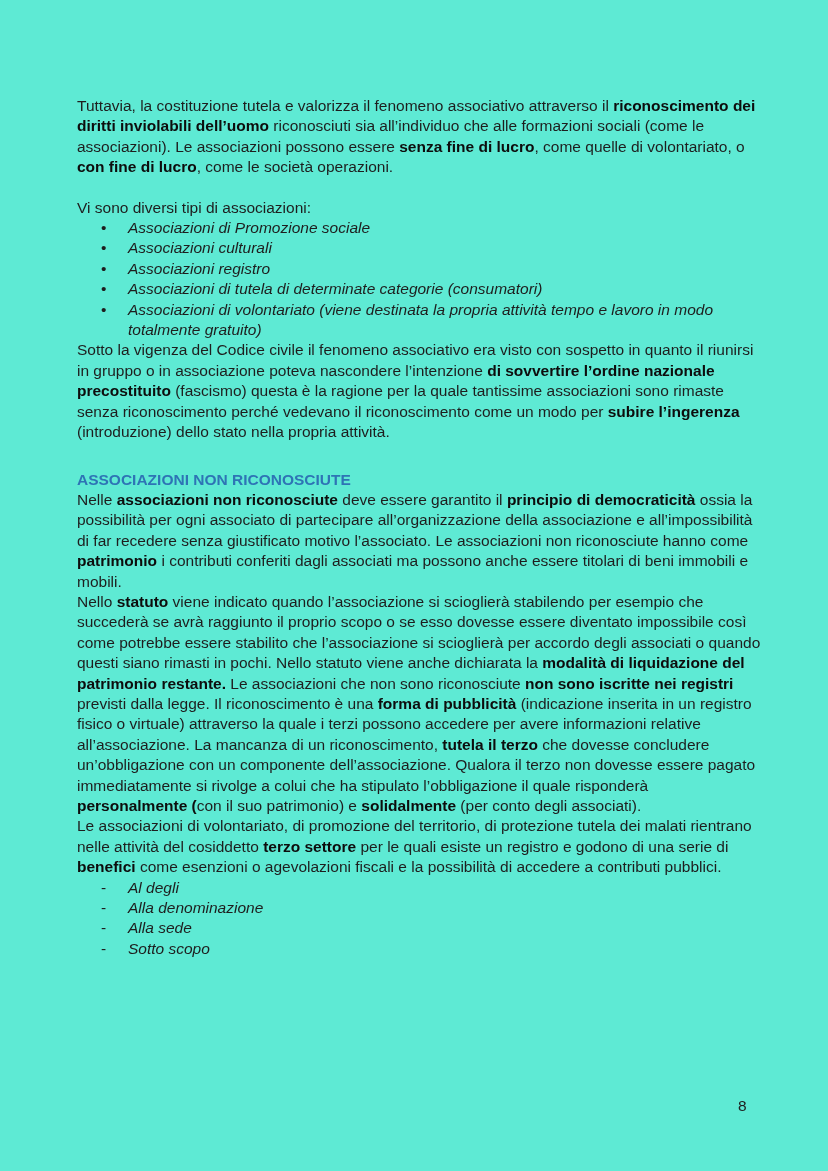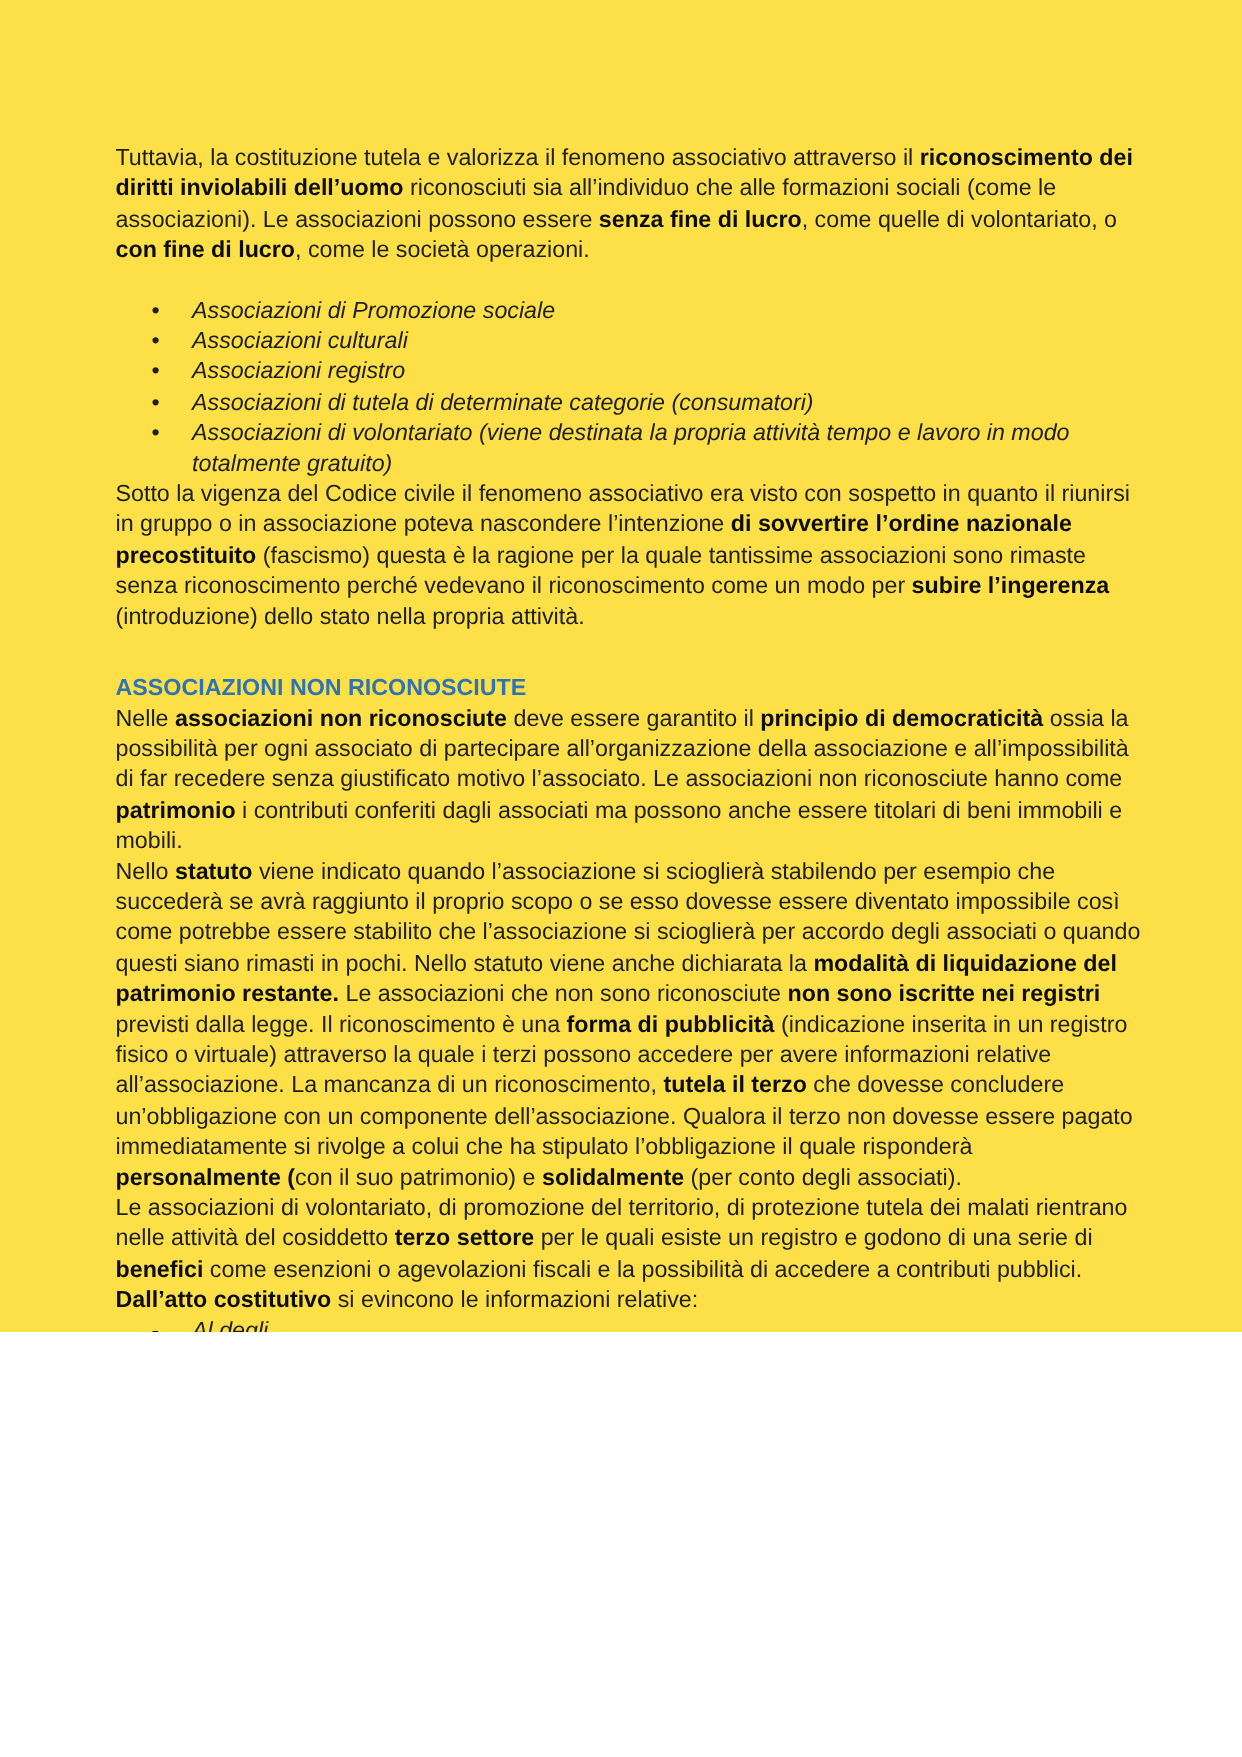--- a/index.html
+++ b/index.html
@@ -3,22 +3,22 @@
 <meta charset="utf-8">
 <style>
   html, body {
     margin: 0;
     padding: 0;
     background: #ffffff;
   }
   .page {
     position: relative;
     width: 828px;
-    height: 888px;
-    background: #fde047;
+    height: 1171px;
+    background: #5eead4;
     font-family: "Liberation Sans", sans-serif;
     font-size: 15.5px;
     line-height: 20.4px;
     color: #1e1e1e;
     overflow: hidden;
   }
   .doc-body {
     position: absolute;
     left: 77px;
     top: 96px;
@@ -60,20 +60,21 @@
     color: #1e1e1e;
   }
 </style>
 </head>
 <body>
 
 <div class="page">
   <div class="doc-body" id="doc-body">
       <p><span>Tuttavia, la costituzione tutela e valorizza il fenomeno associativo attraverso il </span><span class="b">riconoscimento dei diritti inviolabili dell’uomo</span><span> riconosciuti sia all’individuo che alle formazioni sociali (come le associazioni).  Le associazioni possono essere </span><span class="b">senza fine di lucro</span><span>, come quelle di volontariato, o </span><span class="b">con fine di lucro</span><span>, come le società operazioni.</span></p>
       <div class="spacer" style="height: 20px;"></div>
+      <p><span>Vi sono diversi tipi di associazioni:</span></p>
       <div class="list">
         <div class="list-row">
           <span class="marker">•</span>
           <span class="li-text">Associazioni di Promozione sociale</span>
         </div>
         <div class="list-row">
           <span class="marker">•</span>
           <span class="li-text">Associazioni culturali</span>
         </div>
         <div class="list-row">
@@ -88,21 +89,20 @@
           <span class="marker">•</span>
           <span class="li-text">Associazioni di volontariato (viene destinata la propria attività tempo e lavoro in modo totalmente gratuito)</span>
         </div>
       </div>
       <p><span>Sotto la vigenza del Codice civile il fenomeno associativo era visto con sospetto in quanto il riunirsi in gruppo o in associazione poteva nascondere l’intenzione </span><span class="b">di sovvertire l’ordine nazionale precostituito</span><span> (fascismo) questa è la ragione per la quale tantissime associazioni sono rimaste senza riconoscimento perché vedevano il riconoscimento come un modo per </span><span class="b">subire l’ingerenza</span><span> (introduzione) dello stato nella propria attività.</span></p>
       <div class="spacer" style="height: 27px;"></div>
       <div class="heading">ASSOCIAZIONI NON RICONOSCIUTE</div>
       <p><span>Nelle </span><span class="b">associazioni non riconosciute</span><span> deve essere garantito il </span><span class="b">principio di democraticità</span><span> ossia la possibilità per ogni associato di partecipare all’organizzazione della associazione e all’impossibilità di far recedere senza giustificato motivo l’associato. Le associazioni non riconosciute hanno come </span><span class="b">patrimonio</span><span> i contributi conferiti dagli associati ma possono anche essere titolari di beni immobili e mobili.</span></p>
       <p><span>Nello </span><span class="b">statuto</span><span> viene indicato quando l’associazione si scioglierà stabilendo per esempio che succederà se avrà raggiunto il proprio scopo o se esso dovesse essere diventato impossibile così come potrebbe essere stabilito che l’associazione si scioglierà per accordo degli associati o quando questi siano rimasti in pochi. Nello statuto viene anche dichiarata la </span><span class="b">modalità di liquidazione del patrimonio restante.</span><span> Le associazioni che non sono riconosciute </span><span class="b">non sono iscritte nei registri</span><span> previsti dalla legge. Il riconoscimento è una </span><span class="b">forma di pubblicità</span><span> (indicazione inserita in un registro fisico o virtuale) attraverso la quale i terzi possono accedere per avere informazioni relative all’associazione. La mancanza di un riconoscimento, </span><span class="b">tutela il terzo</span><span> che dovesse concludere un’obbligazione con un componente dell’associazione. Qualora il terzo non dovesse essere pagato immediatamente si rivolge a colui che ha stipulato l’obbligazione il quale risponderà </span><span class="b">personalmente (</span><span>con il suo patrimonio) e </span><span class="b">solidalmente</span><span> (per conto degli associati).</span></p>
       <p><span>Le associazioni di volontariato, di promozione del territorio, di protezione tutela dei malati rientrano nelle attività del cosiddetto </span><span class="b">terzo settore</span><span> per le quali esiste un registro e godono di una serie di </span><span class="b">benefici</span><span> come esenzioni o agevolazioni fiscali e la possibilità di accedere a contributi pubblici.</span></p>
-      <p><span class="b">Dall’atto costitutivo</span><span> si evincono le informazioni relative:</span></p>
       <div class="list">
         <div class="list-row">
           <span class="marker">-</span>
           <span class="li-text">Al degli</span>
         </div>
         <div class="list-row">
           <span class="marker">-</span>
           <span class="li-text">Alla denominazione</span>
         </div>
         <div class="list-row">

